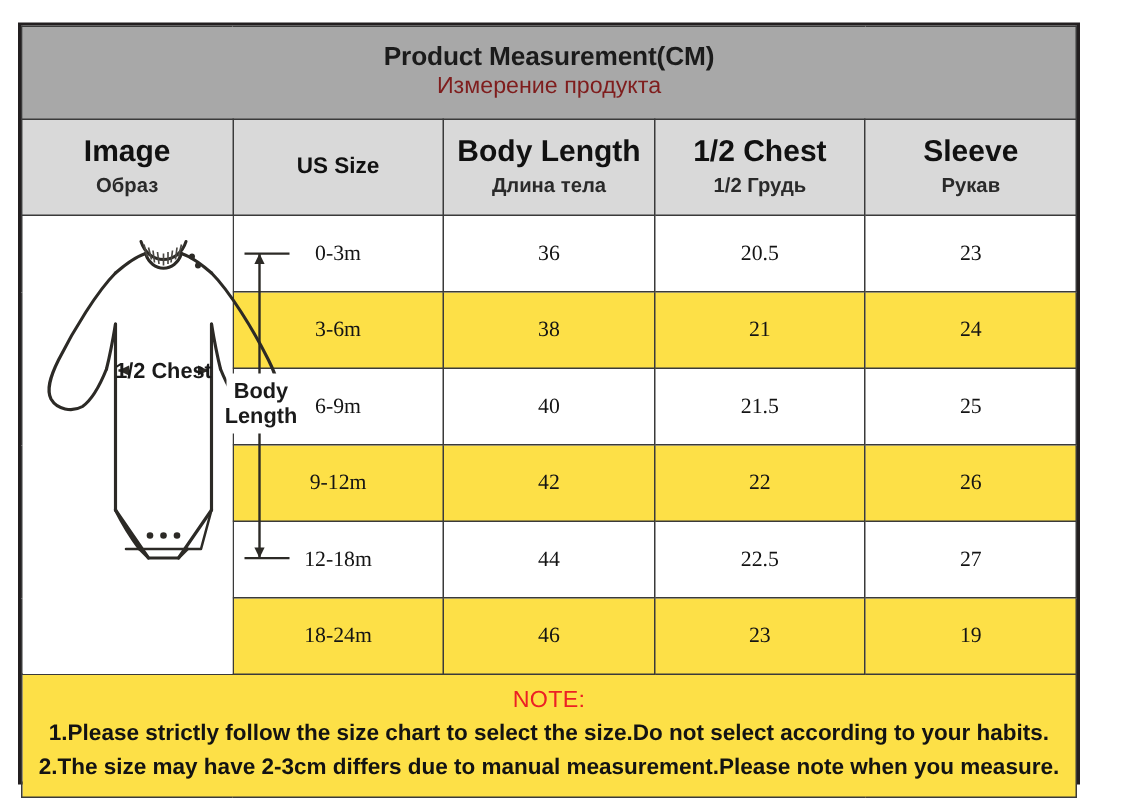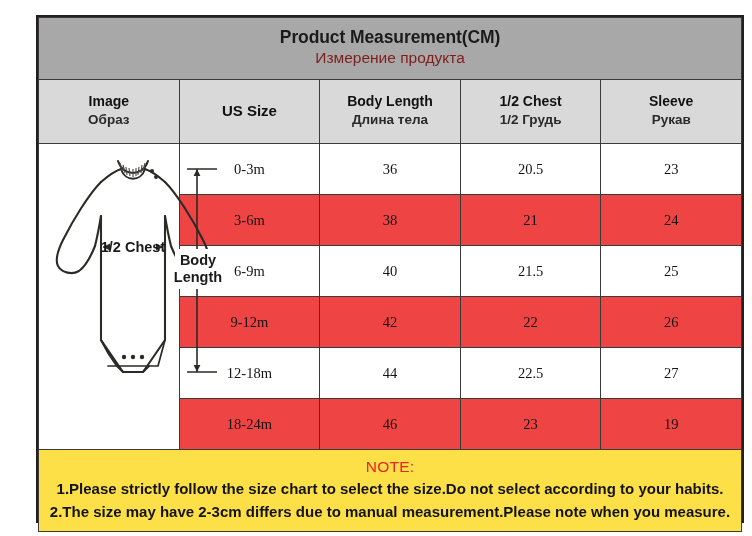--- a/index.html
+++ b/index.html
@@ -7,21 +7,21 @@
   body {
     width: 752px;
     height: 536px;
     background: #ffffff;
     font-family: "Liberation Sans", sans-serif;
     overflow: hidden;
   }
 
   #chart-wrap {
     position: absolute;
-    left: 36px;
+    left: 12px;
     top: 15px;
     width: 708px;
     height: 508px;
     border: 2px solid #231f20;
     background: #ffffff;
   }
 
   table.size-chart {
     width: 100%;
     height: 100%;
@@ -58,21 +58,21 @@
     line-height: 1.35;
   }
 
   
   tr.head-row td {
     background: #d9d9d9;
     height: 64px;
     padding: 2px 2px 4px;
   }
   .hdr-en {
-    font-size: 14px;
+    font-size: 20px;
     font-weight: bold;
     color: #111111;
     line-height: 1.32;
     white-space: nowrap;
   }
   .hdr-ru {
     font-size: 13.5px;
     font-weight: bold;
     color: #2a2a2a;
     line-height: 1.34;
@@ -81,21 +81,21 @@
   .hdr-single .hdr-en { font-size: 15px; }
 
   
   tr.data-row td {
     height: 51px;
     font-family: "Liberation Serif", serif;
     font-size: 14.5px;
     color: #141414;
     background: #ffffff;
   }
-  tr.data-row.shaded td { background: #ef4444; }
+  tr.data-row.shaded td { background: #fde047; }
 
   td.img-cell {
     background: #ffffff !important;
     border-top: none;
     border-bottom: none;
     position: relative;
     padding: 0;
   }
   td.img-cell svg { display: block; margin: 0 auto; }
 

